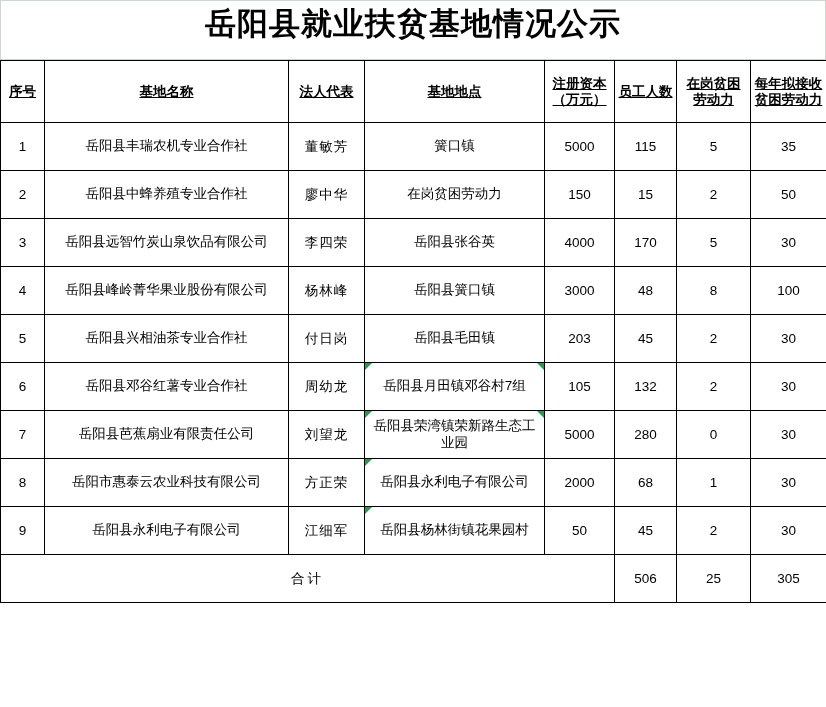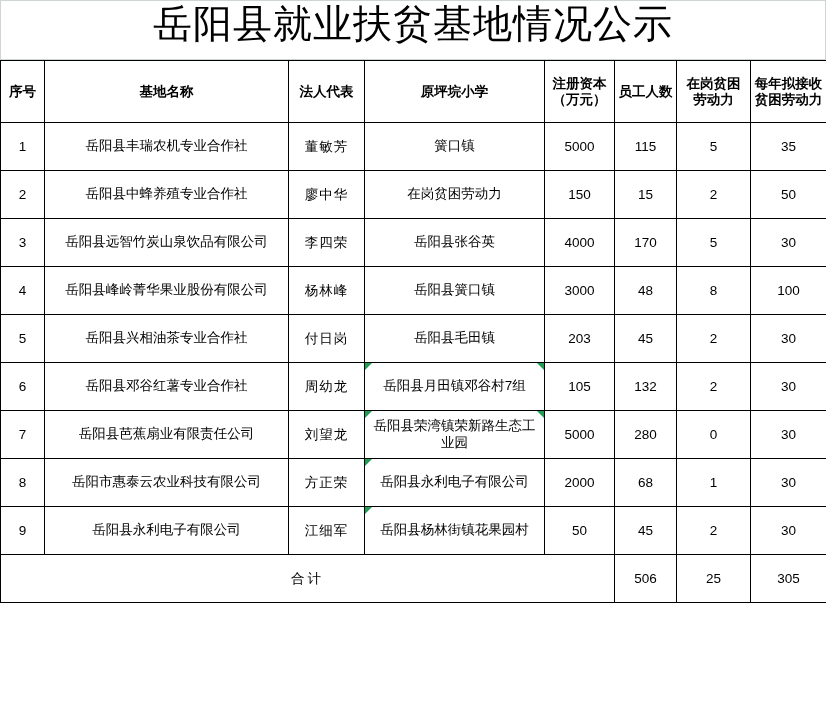--- a/index.html
+++ b/index.html
@@ -25,22 +25,22 @@
     display: flex;
     align-items: center;
     justify-content: center;
     border-left: 1px solid #cfd5cf;
     border-right: 1px solid #cfd5cf;
     border-top: 1px solid #cfd5cf;
     box-sizing: border-box;
   }
   .title-text {
     font-family: "DejaVu Serif", "Liberation Serif", serif;
-    font-weight: normal;
-    font-size: 39px;
+    font-weight: bold;
+    font-size: 31px;
     letter-spacing: 1px;
     line-height: 1;
   }
   .spacer-row {
     height: 14px;
     border-left: 1px solid #cfd5cf;
     border-right: 1px solid #cfd5cf;
     border-bottom: 1px solid #cfd5cf;
     box-sizing: border-box;
   }
@@ -65,21 +65,21 @@
   }
   .h-seq { width: 44px; }
   .h-name { width: 244px; }
   .h-legal { width: 76px; }
   .h-addr { width: 180px; }
   .h-cap { width: 70px; }
   .h-emp { width: 62px; }
   .h-poor { width: 74px; }
   .h-plan { width: 76px; }
 
-  thead tr { height: 62px; }
+  thead tr { height: 62px; text-decoration: underline; }
   tbody tr { height: 48px; }
   tbody tr.total-row { height: 48px; }
 
   td.cell-name, td.cell-addr {
     font-size: 13.5px;
     line-height: 1.25;
   }
   td.cell-legal { letter-spacing: 1px; }
   td.num { font-size: 13.5px; }
   .total-label {
@@ -122,21 +122,21 @@
     <div class="title-text">岳阳县就业扶贫基地情况公示</div>
   </div>
   <div class="spacer-row"></div>
 
   <table class="grid">
     <thead>
       <tr>
         <th class="h-seq">序号</th>
         <th class="h-name">基地名称</th>
         <th class="h-legal">法人代表</th>
-        <th class="h-addr">原坪垸小学</th>
+        <th class="h-addr">基地地点</th>
         <th class="h-cap">注册资本（万元）</th>
         <th class="h-emp">员工人数</th>
         <th class="h-poor">在岗贫困劳动力</th>
         <th class="h-plan">每年拟接收贫困劳动力</th>
       </tr>
     </thead>
     <tbody>
       <tr>
         <td class="num">1</td>
         <td class="cell-name">岳阳县丰瑞农机专业合作社</td>

